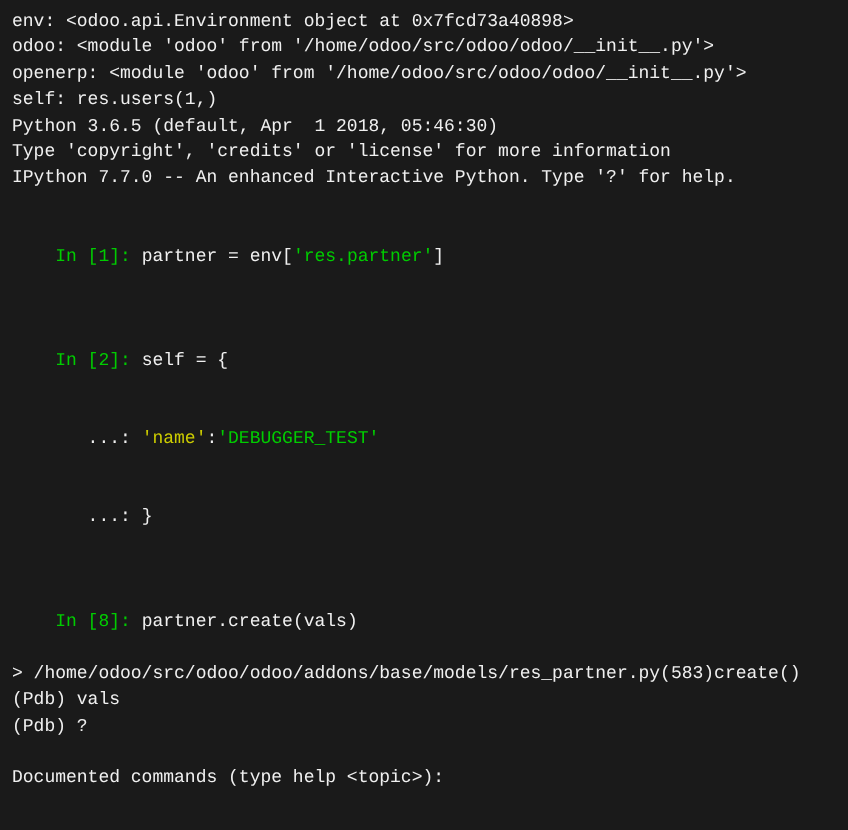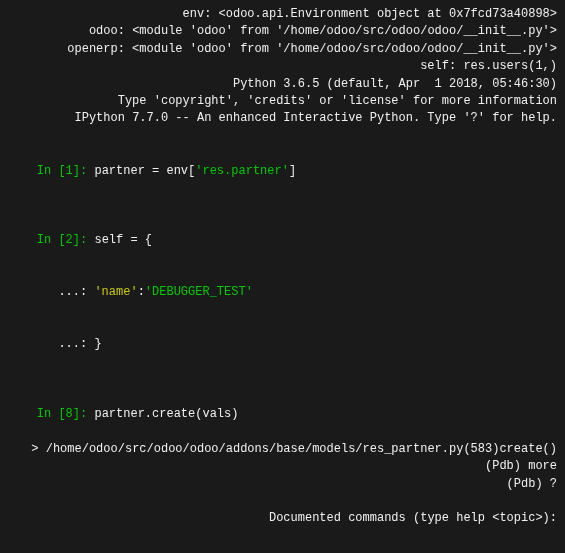--- a/index.html
+++ b/index.html
@@ -19,21 +19,21 @@
     }
     .terminal {
       width: 100%;
     }
     .line {
       line-height: 1.45;
       white-space: pre;
     }
     .green { color: #00cc00; }
     .yellow { color: #cccc00; margin-top: 40px; }
-    .white { color: #f0f0f0; text-align: right; }
+    .white { color: #f0f0f0; }
   </style>
 </head>
 <body>
 
 <div class="terminal">
   <div class="line white">env: &lt;odoo.api.Environment object at 0x7fcd73a40898&gt;</div>
   <div class="line white">odoo: &lt;module 'odoo' from '/home/odoo/src/odoo/odoo/__init__.py'&gt;</div>
   <div class="line white">openerp: &lt;module 'odoo' from '/home/odoo/src/odoo/odoo/__init__.py'&gt;</div>
   <div class="line white">self: res.users(1,)</div>
   <div class="line white">Python 3.6.5 (default, Apr  1 2018, 05:46:30)</div>
@@ -57,20 +57,20 @@
   <div class="line">
     <span class="white">   ...: }</span>
   </div>
 
   <div class="line">&nbsp;</div>
 
   <div class="line">
     <span class="green">In [8]:</span><span class="white"> partner.create(vals)</span>
   </div>
   <div class="line white">&gt; /home/odoo/src/odoo/odoo/addons/base/models/res_partner.py(583)create()</div>
-  <div class="line white">(Pdb) more</div>
+  <div class="line white">(Pdb) vals</div>
   <div class="line white">(Pdb) ?</div>
 
   <div class="line">&nbsp;</div>
 
   <div class="line white">Documented commands (type help &lt;topic&gt;):</div>
 
 </div>
 
 </body></html>

